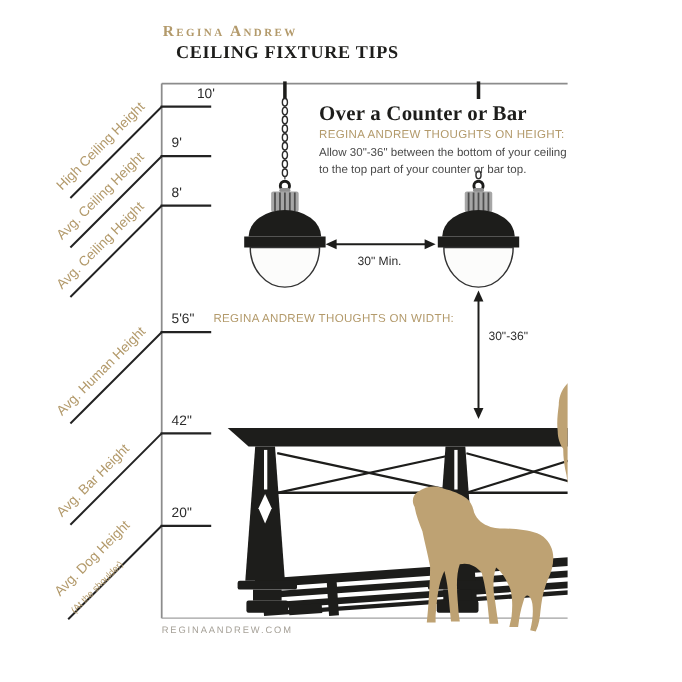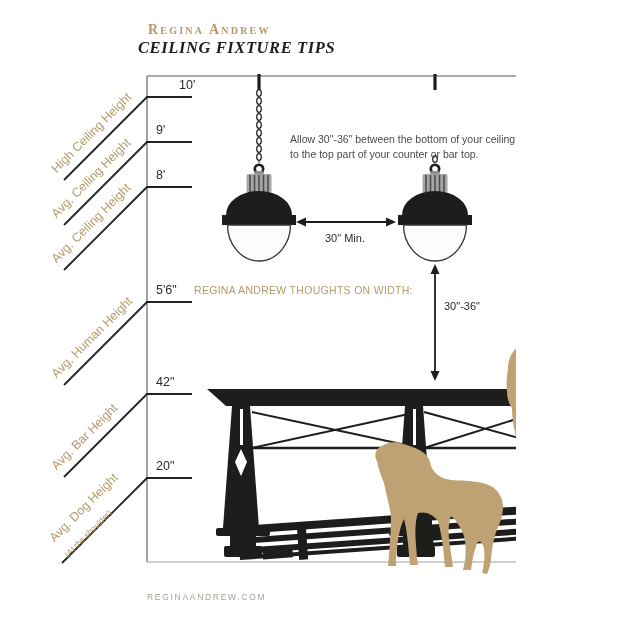--- a/index.html
+++ b/index.html
@@ -168,39 +168,41 @@
       C 522,564 527,557 529,548 C 527,534 526,518 525,502
       C 524,486 522,470 520,456 C 518,448 516,440 515,432
       C 513,424 512,416 512,408 C 509,404 507,398 507,392
       C 506,384 507,376 508,368 C 508,362 510,356 513,352
       C 517,347 522,343 526,340 C 528,336 528,332 527,328
       C 524,325 523,321 524,317 C 522,313 522,308 524,304
       C 526,297 531,292 536,292 Z"></path>
   </svg>
 
   <div class="abs brand" style="left:148px;top:22px;">Regina Andrew</div>
-  <div class="abs title" style="left:138px;top:38px;font-style:italic;">CEILING FIXTURE TIPS</div>
+  <div class="abs title" style="left:160px;top:38px;">CEILING FIXTURE TIPS</div>
 
   <div class="abs scale-value" style="left:156px;top:78px;margin-left:23px;">10'</div>
   <div class="abs scale-value" style="left:156px;top:123px;">9'</div>
   <div class="abs scale-value" style="left:156px;top:168px;">8'</div>
   <div class="abs scale-value" style="left:156px;top:283px;">5'6"</div>
   <div class="abs scale-value" style="left:156px;top:375px;">42"</div>
   <div class="abs scale-value" style="left:156px;top:459px;">20"</div>
 
   <div class="abs diag-label" style="left:60px;top:160px;">High Ceiling Height</div>
   <div class="abs diag-label" style="left:60px;top:205px;">Avg. Ceiling Height</div>
   <div class="abs diag-label" style="left:60px;top:250px;">Avg. Ceiling Height</div>
   <div class="abs diag-label" style="left:60px;top:365px;">Avg. Human Height</div>
   <div class="abs diag-label" style="left:60px;top:457px;">Avg. Bar Height</div>
   <div class="abs diag-label" style="left:58px;top:529px;">Avg. Dog Height</div>
   <div class="abs diag-sub" style="left:70px;top:548px;">(At the shoulder)</div>
 
+  <div class="abs h-heading" style="left:290px;top:93px;">Over a Counter or Bar</div>
+  <div class="abs gold-sub" style="left:290px;top:116px;">REGINA ANDREW THOUGHTS ON HEIGHT:</div>
   <div class="abs body-text" style="left:290px;top:132px;width:258px;">Allow 30"-36" between the bottom of your ceiling fixture to the top part of your counter or bar top.</div>
 
   <div class="abs gold-sub" style="left:194px;top:284px;">REGINA ANDREW THOUGHTS ON WIDTH:</div>
 
   <div class="abs dim-label" style="left:310px;top:232px;width:70px;text-align:center;">30" Min.</div>
   <div class="abs dim-label" style="left:444px;top:300px;">30"-36"</div>
 
-  <div class="abs footer" style="left:147px;top:592px;">REGINAANDREW.COM</div>
+  <div class="abs footer" style="left:147px;top:567px;">REGINAANDREW.COM</div>
 
 </div>
 
 </body></html>

